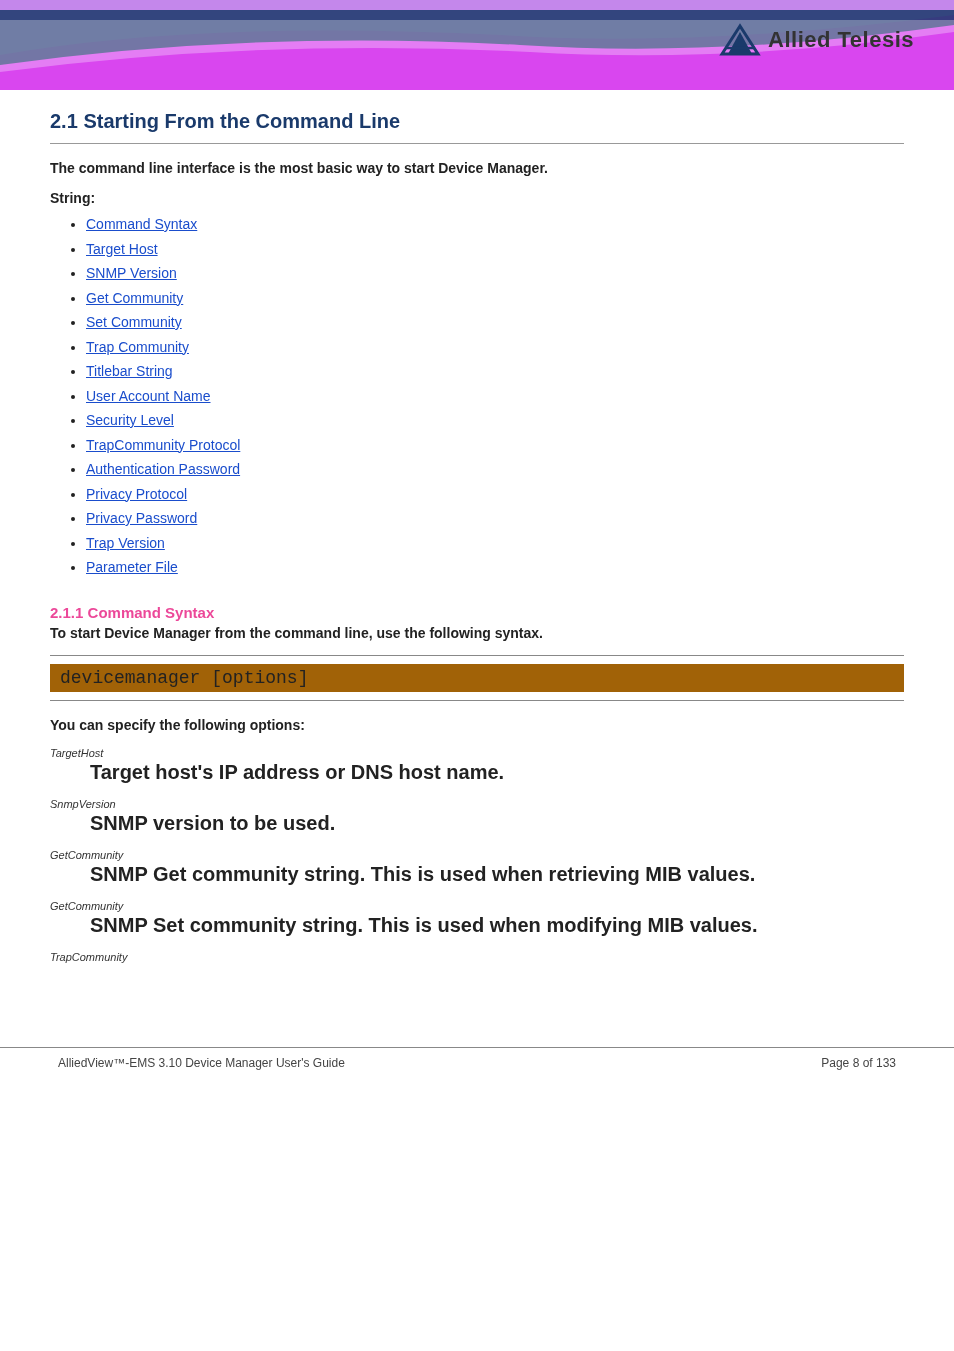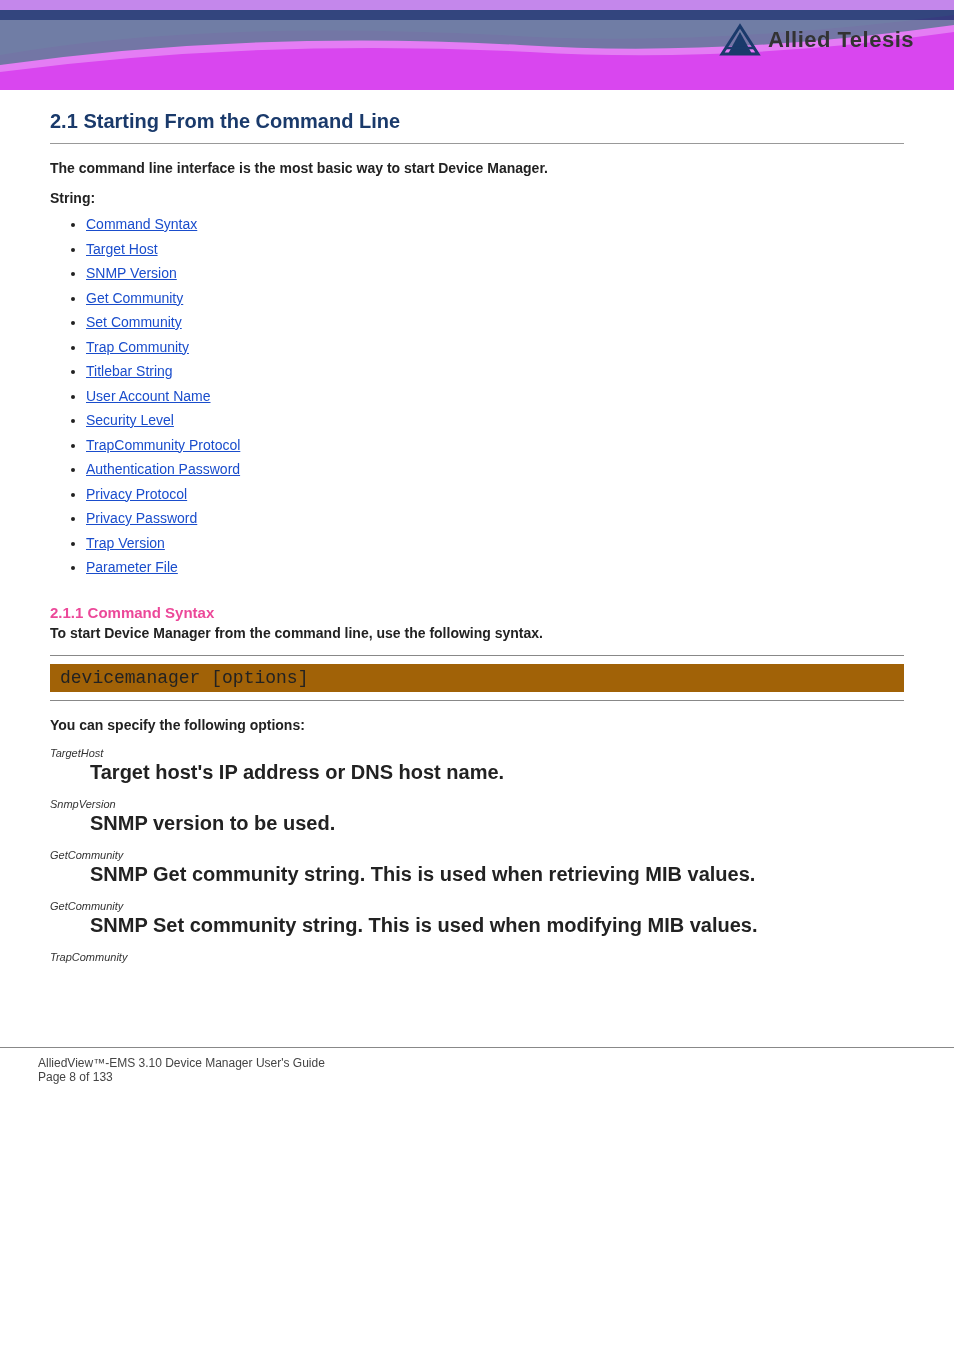--- a/index.html
+++ b/index.html
@@ -135,27 +135,26 @@
     }
 
     .param-desc {
       font-weight: bold;
       font-size: 20px;
       padding-left: 40px;
     }
 
     .footer {
       border-top: 1px solid #888;
-      padding: 8px 38px;
+      padding: 8px 58px;
       display: flex;
       justify-content: space-between;
       font-size: 12px;
       color: #444;
       margin-top: 30px;
-      flex-direction: column;
     }
   </style>
 </head>
 <body>
 
 <div class="header">
   <svg class="header-wave" viewBox="0 0 954 90" preserveAspectRatio="none" xmlns="http://www.w3.org/2000/svg">
 
     <path d="M0,55 Q200,20 500,35 Q700,48 954,15 L954,0 L0,0 Z" fill="#b0c8e8" opacity="0.5"></path>
     <path d="M0,65 Q250,30 520,45 Q720,58 954,25 L954,10 L0,10 Z" fill="#1a3a6b" opacity="0.85"></path>

